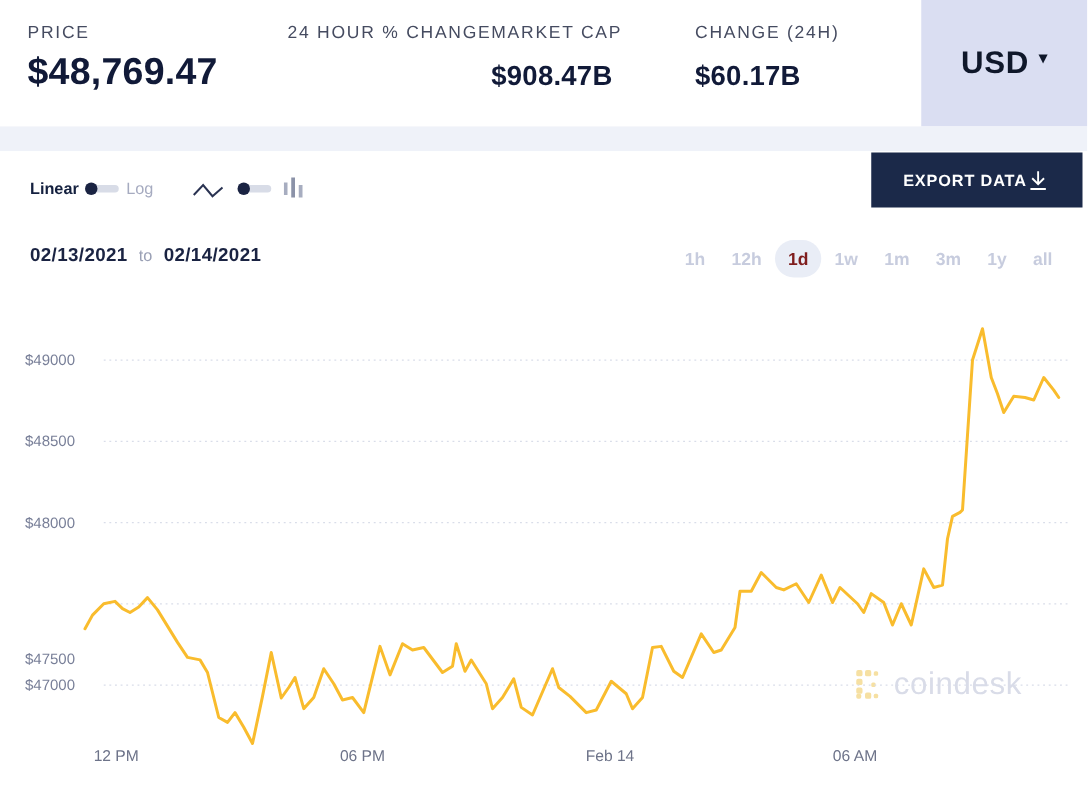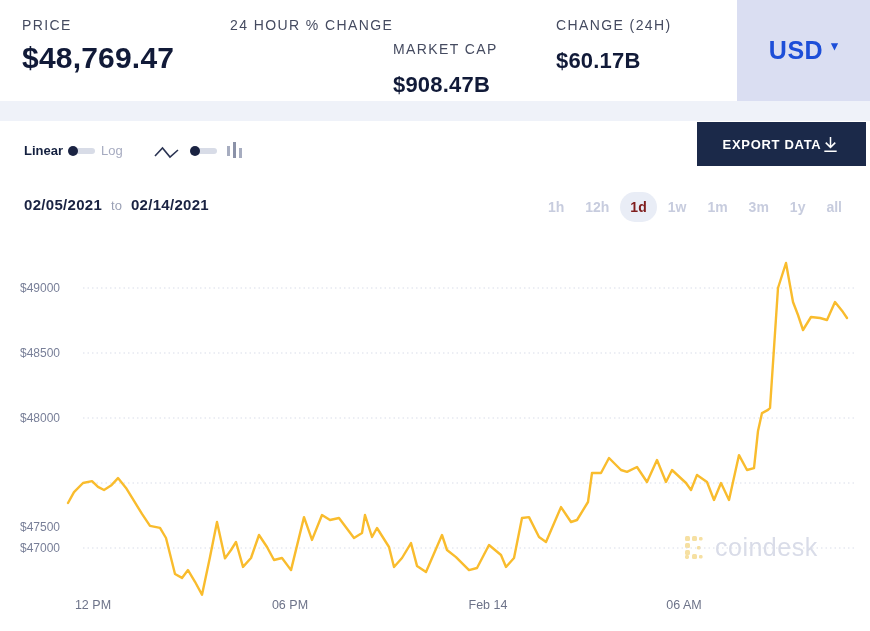--- a/index.html
+++ b/index.html
@@ -10,25 +10,25 @@
   
   .hdr { position:relative; height:101px; background:#fff; }
   .stat { position:absolute; top:17px; }
   .stat-label { font-size:14px; color:#454b60; letter-spacing:1.4px; font-weight:400; }
   .stat-value { font-size:22px; font-weight:bold; color:#111a38; margin-top:15px; letter-spacing:0.2px; }
   .stat-value.big { font-size:30px; margin-top:8px; }
   .stat-value.chg { color:#6fd800; margin-top:16px; }
   .chg .arr { font-size:13px; margin-right:3px; vertical-align:3px; }
   .stat-p  { left:22px; }
   .stat-c  { left:230px; }
-  .stat-m  { left:393px;margin-top:24px; }
+  .stat-m  { left:393px; }
   .stat-v  { left:556px; }
   .currency { position:absolute; right:0; top:0; width:133px; height:101px; background:#dadef2;
               display:flex; align-items:center; justify-content:center; cursor:pointer;
-              font-size:25px; font-weight:bold; color:#1d4ed8; letter-spacing:0.5px; }
+              font-size:25px; font-weight:bold; color:#0f172a; letter-spacing:0.5px; }
   .currency .caret { font-size:13px; margin-left:8px; transform:translateY(-5px); }
 
   .band { height:20px; background:#eff2f9; }
 
   
   .controls { position:relative; height:58px; background:#fff; }
   .lbl-linear { position:absolute; left:24px; top:22px; font-size:13px; font-weight:bold; color:#14203f; }
   .lbl-log    { position:absolute; left:101px; top:22px; font-size:13px; color:#a6abc0; }
   .toggle { position:absolute; width:28px; height:10px; cursor:pointer; }
   .toggle .track { position:absolute; left:7px; top:2px; width:20px; height:6px; background:#d8dce7; border-radius:3px; }
@@ -111,21 +111,21 @@
     <button class="export-btn">
       <span>EXPORT DATA</span>
       <svg width="19" height="19" viewBox="0 0 20 20">
         <path d="M10 2 V12 M5 8 L10 13 L15 8 M3.5 17 H16.5" fill="none" stroke="#fff" stroke-width="1.6"></path>
       </svg>
     </button>
   </div>
 
   <div class="date-row">
     <div class="dates">
-      <span class="date-val">02/05/2021</span>
+      <span class="date-val">02/13/2021</span>
       <span class="date-to">to</span>
       <span class="date-val">02/14/2021</span>
     </div>
     <div class="ranges" id="ranges">
         <span class="range-btn">1h</span>
         <span class="range-btn">12h</span>
         <span class="range-btn active">1d</span>
         <span class="range-btn">1w</span>
         <span class="range-btn">1m</span>
         <span class="range-btn">3m</span>

